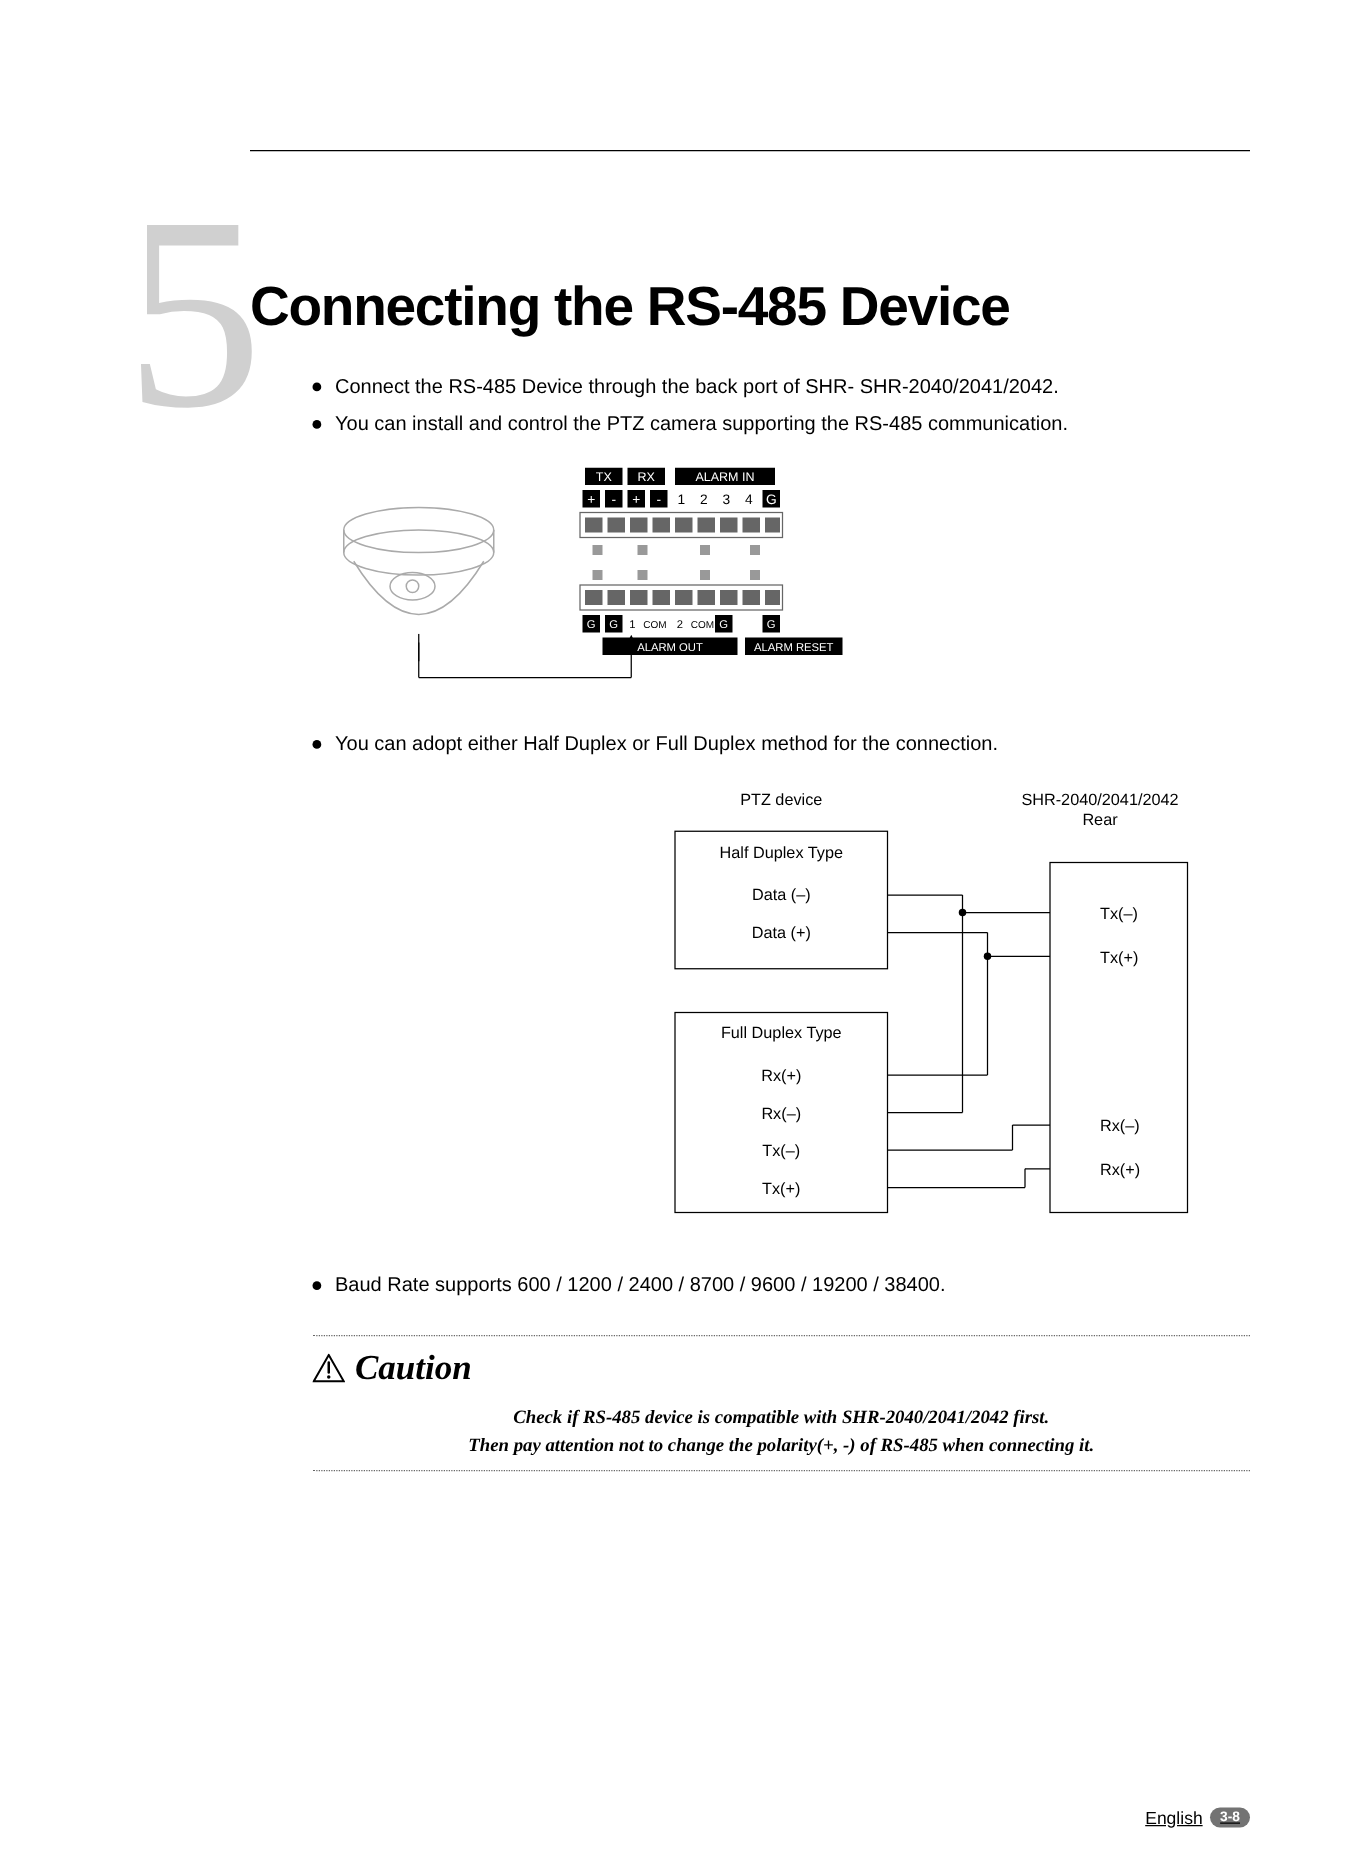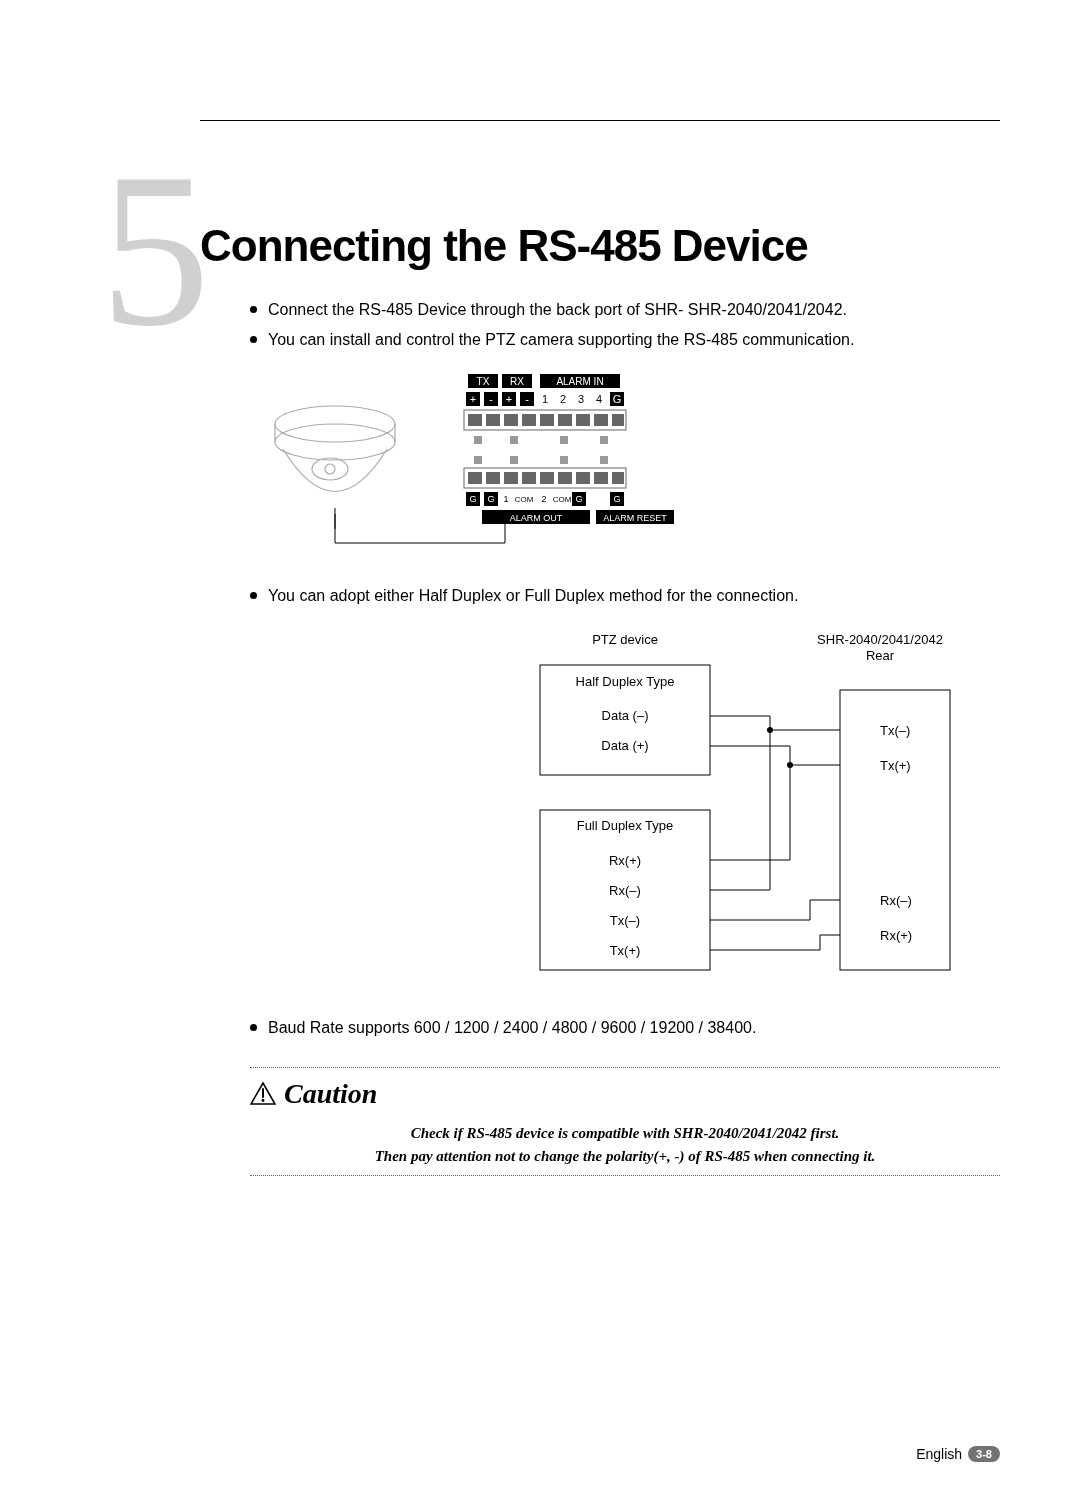--- a/index.html
+++ b/index.html
@@ -117,20 +117,21 @@
   margin: 8px 0 40px 50px;
 }
 .footer {
   position: absolute;
   bottom: 28px;
   right: 80px;
   font-size: 14px;
   display: flex;
   align-items: flex-end;
   gap: 6px;
+  text-decoration: underline;
 }
 .page-badge {
   background: #737373;
   color: #fff;
   border-radius: 10px;
   padding: 2px 8px;
   font-size: 11px;
   font-weight: bold;
 }
 </style>
@@ -326,21 +327,21 @@
       </g>
 
       <g fill="#000">
         <circle cx="330" cy="100" r="3"></circle>
         <circle cx="350" cy="135" r="3"></circle>
       </g>
     </svg>
   </div>
 
   <ul class="bullet-list">
-    <li>Baud Rate supports 600 / 1200 / 2400 / 4800 / 9600 / 19200 / 38400.</li>
+    <li>Baud Rate supports 600 / 1200 / 2400 / 8700 / 9600 / 19200 / 38400.</li>
   </ul>
 
   <div class="caution-divider"></div>
   <div class="caution-row">
     <svg class="caution-icon-svg" viewBox="0 0 26 24">
       <polygon points="13,1 25,22 1,22" fill="none" stroke="#000" stroke-width="1.6"></polygon>
       <line x1="13" y1="7" x2="13" y2="15" stroke="#000" stroke-width="2" stroke-linecap="round"></line>
       <circle cx="13" cy="18.5" r="1.4" fill="#000"></circle>
     </svg>
     <span class="caution-label">Caution</span>

